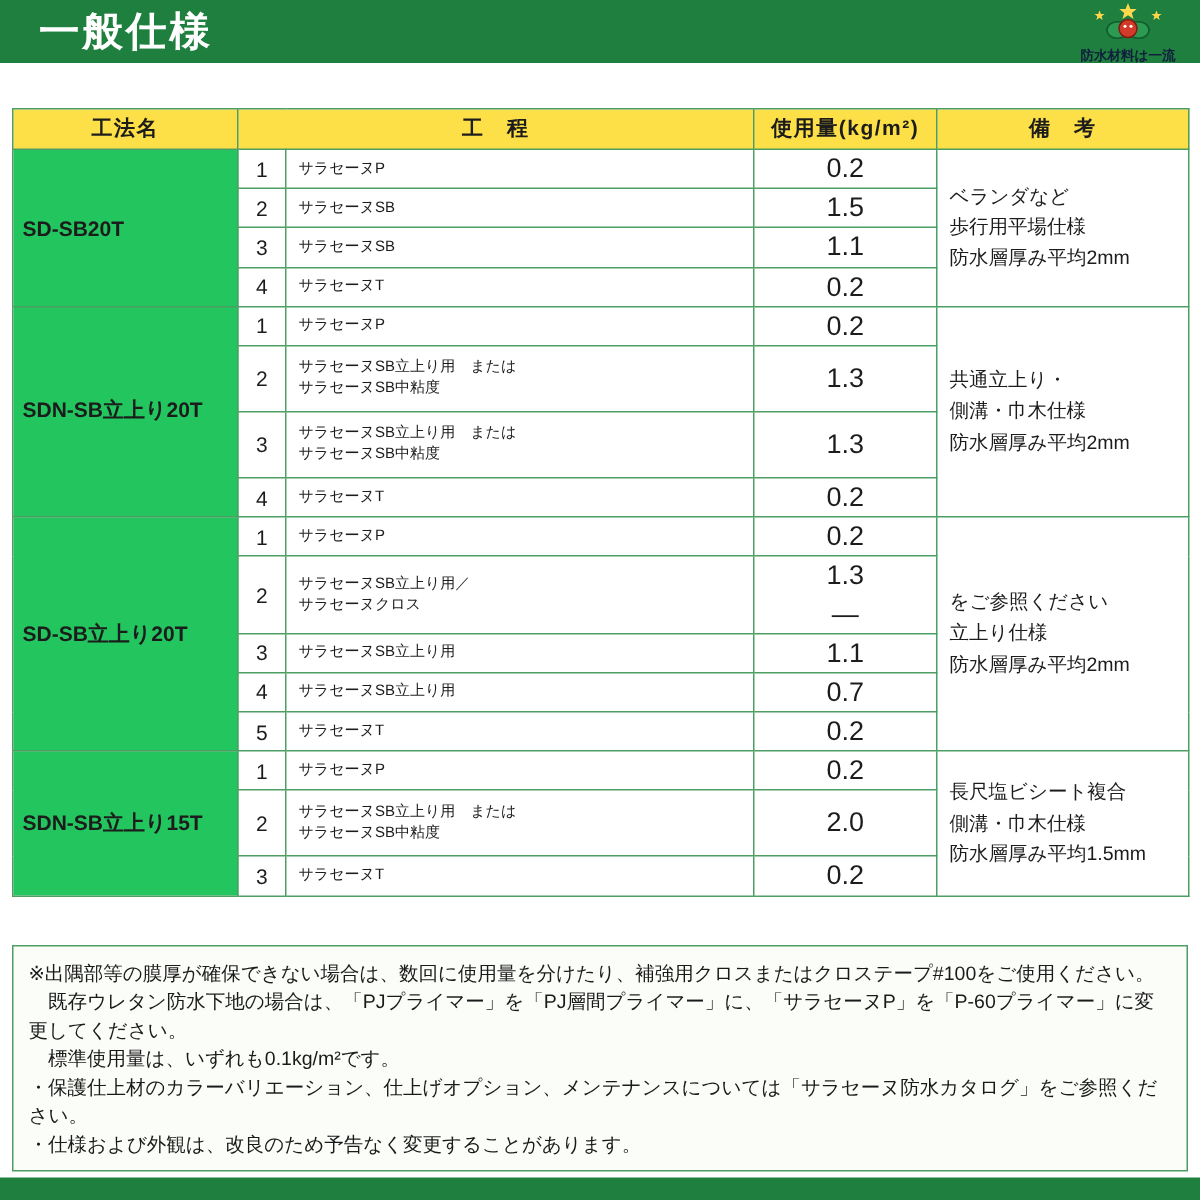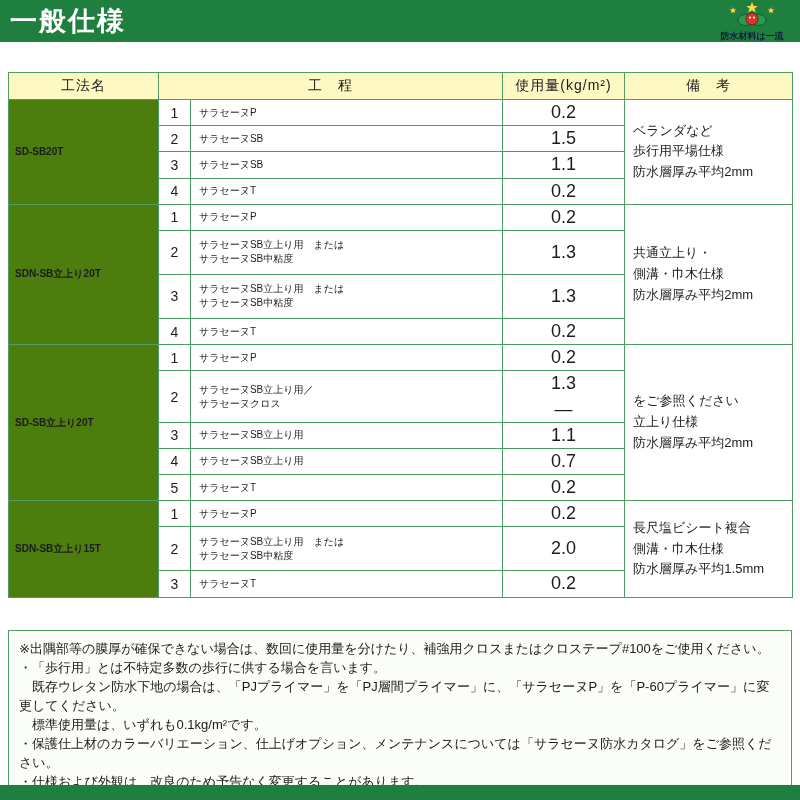--- a/index.html
+++ b/index.html
@@ -16,21 +16,21 @@
     height:42px;
     background:#1f7f3f;
     position:relative;
     display:flex;
     align-items:center;
   }
   .page-title {
     color:#ffffff;
     font-size:27px;
     font-weight:bold;
-    padding-left:10px;
+    padding-left:26px;
     letter-spacing:2px;
   }
   .brand-logo {
     position:absolute;
     right:8px;
     top:1px;
     width:80px;
     text-align:center;
     line-height:1;
   }
@@ -49,33 +49,33 @@
     border-collapse:collapse;
     width:784px;
     table-layout:fixed;
   }
   table.spec th, table.spec td {
     border:1px solid #4e9e64;
     vertical-align:middle;
   }
   table.spec th {
     height:27px;
-    background:#fef9c3;
+    background:#fde047;
     font-size:14px;
-    font-weight:normal;
+    font-weight:bold;
     text-align:center;
     letter-spacing:1px;
   }
   tr.h1 td { height:24px; }
   tr.h2 td { height:44px; }
   td.method {
     font-weight:bold;
-    font-size:10px;
+    font-size:14px;
     padding-left:6px;
-    background:#4d7c0f;
+    background:#22c55e;
   }
   td.no {
     text-align:center;
     font-size:14px;
   }
   td.proc {
     padding-left:8px;
     font-size:10px;
     line-height:1.4;
   }
@@ -265,20 +265,19 @@
     <td class="no">3</td>
     <td class="proc">サラセーヌT</td>
     <td class="usage">0.2</td>
   </tr>
 </tbody>
     </table>
 </div>
 
 <div class="notes-box">
   <div>※出隅部等の膜厚が確保できない場合は、数回に使用量を分けたり、補強用クロスまたはクロステープ#100をご使用ください。</div>
-  <div>・「歩行用」とは不特定多数の歩行に供する場合を言います。</div>
   <div>　既存ウレタン防水下地の場合は、「PJプライマー」を「PJ層間プライマー」に、「サラセーヌP」を「P-60プライマー」に変更してください。</div>
   <div>　標準使用量は、いずれも0.1kg/m²です。</div>
   <div>・保護仕上材のカラーバリエーション、仕上げオプション、メンテナンスについては「サラセーヌ防水カタログ」をご参照ください。</div>
   <div>・仕様および外観は、改良のため予告なく変更することがあります。</div>
 </div>
 
 <div class="footer-bar"></div>
 
 </body></html>

